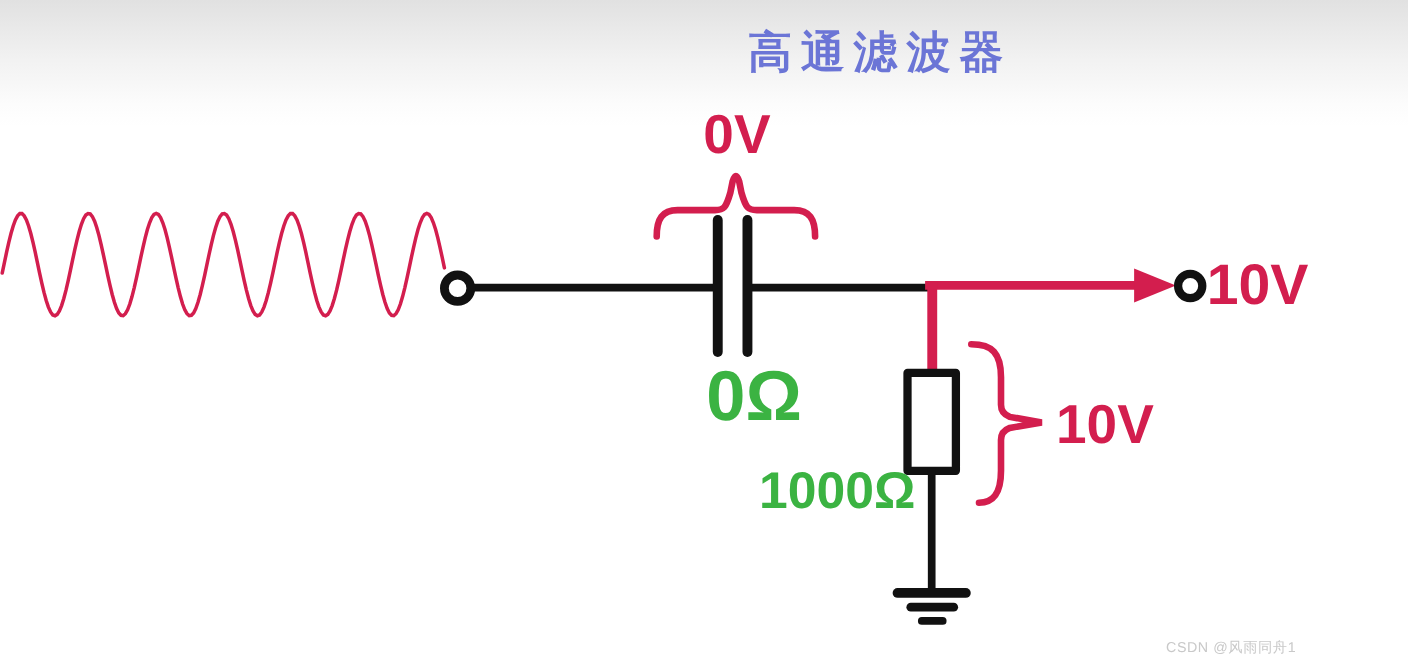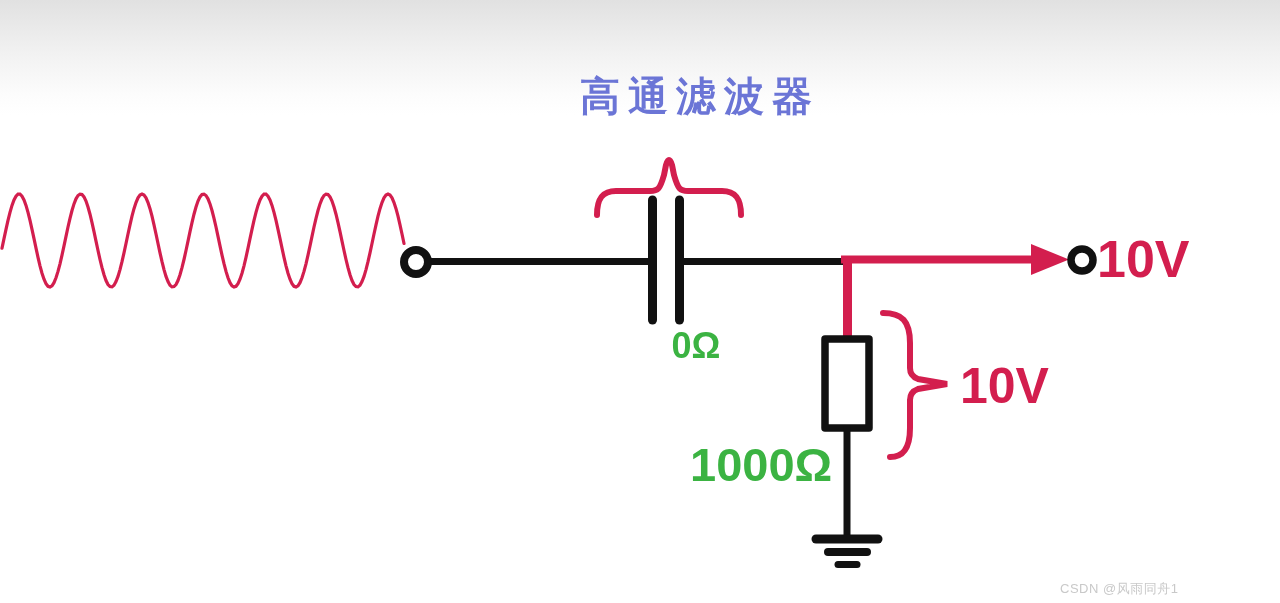--- a/index.html
+++ b/index.html
@@ -8,26 +8,26 @@
     font-family:"Liberation Sans", sans-serif;
   }
   .canvas{
     position:relative;width:1280px;height:603px;
     background:linear-gradient(to bottom,#e1e1e1 0px,#f2f2f2 55px,#fcfcfc 95px,#ffffff 115px,#ffffff 100%);
     overflow:hidden;
   }
   svg.circuit{position:absolute;left:0;top:0;}
   .label{position:absolute;line-height:1;font-weight:bold;white-space:nowrap;text-align:center;}
   .lbl-title{
-    left:580px;top:28px;width:340px;text-align:left;
-    font-size:40px;letter-spacing:8px;color:#6b75d6;margin-top:48px;
+    left:580px;top:28px;width:340px;text-align:right;
+    font-size:40px;letter-spacing:8px;color:#6b75d6;
   }
   .lbl-cap-v{left:610px;top:97px;width:120px;text-align:center;font-size:50px;color:#d31e4e;}
-  .lbl-cap-z{left:636px;top:328px;width:120px;text-align:center;font-size:36px;color:#3bb342;}
-  .lbl-res-val{left:690px;top:441px;font-size:47px;color:#3bb342;}
+  .lbl-cap-z{left:609px;top:328px;width:120px;text-align:right;font-size:64px;color:#3bb342;}
+  .lbl-res-val{left:690px;top:422px;font-size:47px;color:#3bb342;}
   .lbl-res-v{left:960px;top:361px;font-size:50px;color:#d31e4e;}
   .lbl-out-v{left:1097px;top:233px;font-size:52px;color:#d31e4e;}
   .lbl-watermark{
     left:1060px;top:582px;width:210px;text-align:left;
     font-size:13px;font-weight:normal;color:#c9c9c9;letter-spacing:0.5px;
   }
 </style>
 </head>
 <body>
 
@@ -75,18 +75,19 @@
              L 918 389
              Q 910 392 910 400
              L 910 428
              C 910 450, 902 457, 890 457" fill="none" stroke="#d31e4e" stroke-width="6" stroke-linecap="round"></path>
 
     <circle cx="416" cy="262" r="12" fill="#ffffff" stroke="#111" stroke-width="8"></circle>
     <circle cx="1082" cy="260" r="11" fill="#ffffff" stroke="#111" stroke-width="7.5"></circle>
   </svg>
 
   <div class="label lbl-title">高通滤波器</div>
+  <div class="label lbl-cap-v">0V</div>
   <div class="label lbl-cap-z">0Ω</div>
   <div class="label lbl-res-val">1000Ω</div>
   <div class="label lbl-res-v">10V</div>
   <div class="label lbl-out-v">10V</div>
   <div class="label lbl-watermark">CSDN @风雨同舟1</div>
 </div>
 
 </body></html>

